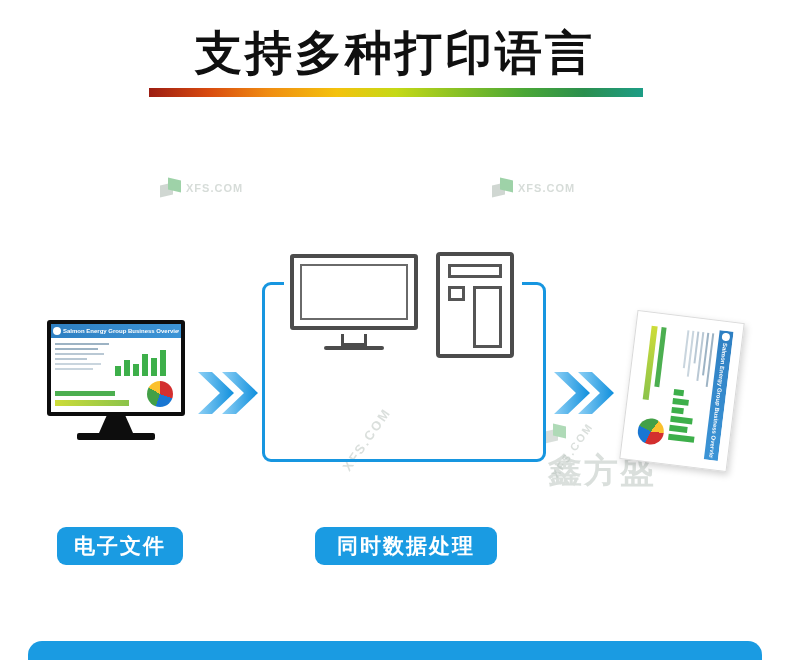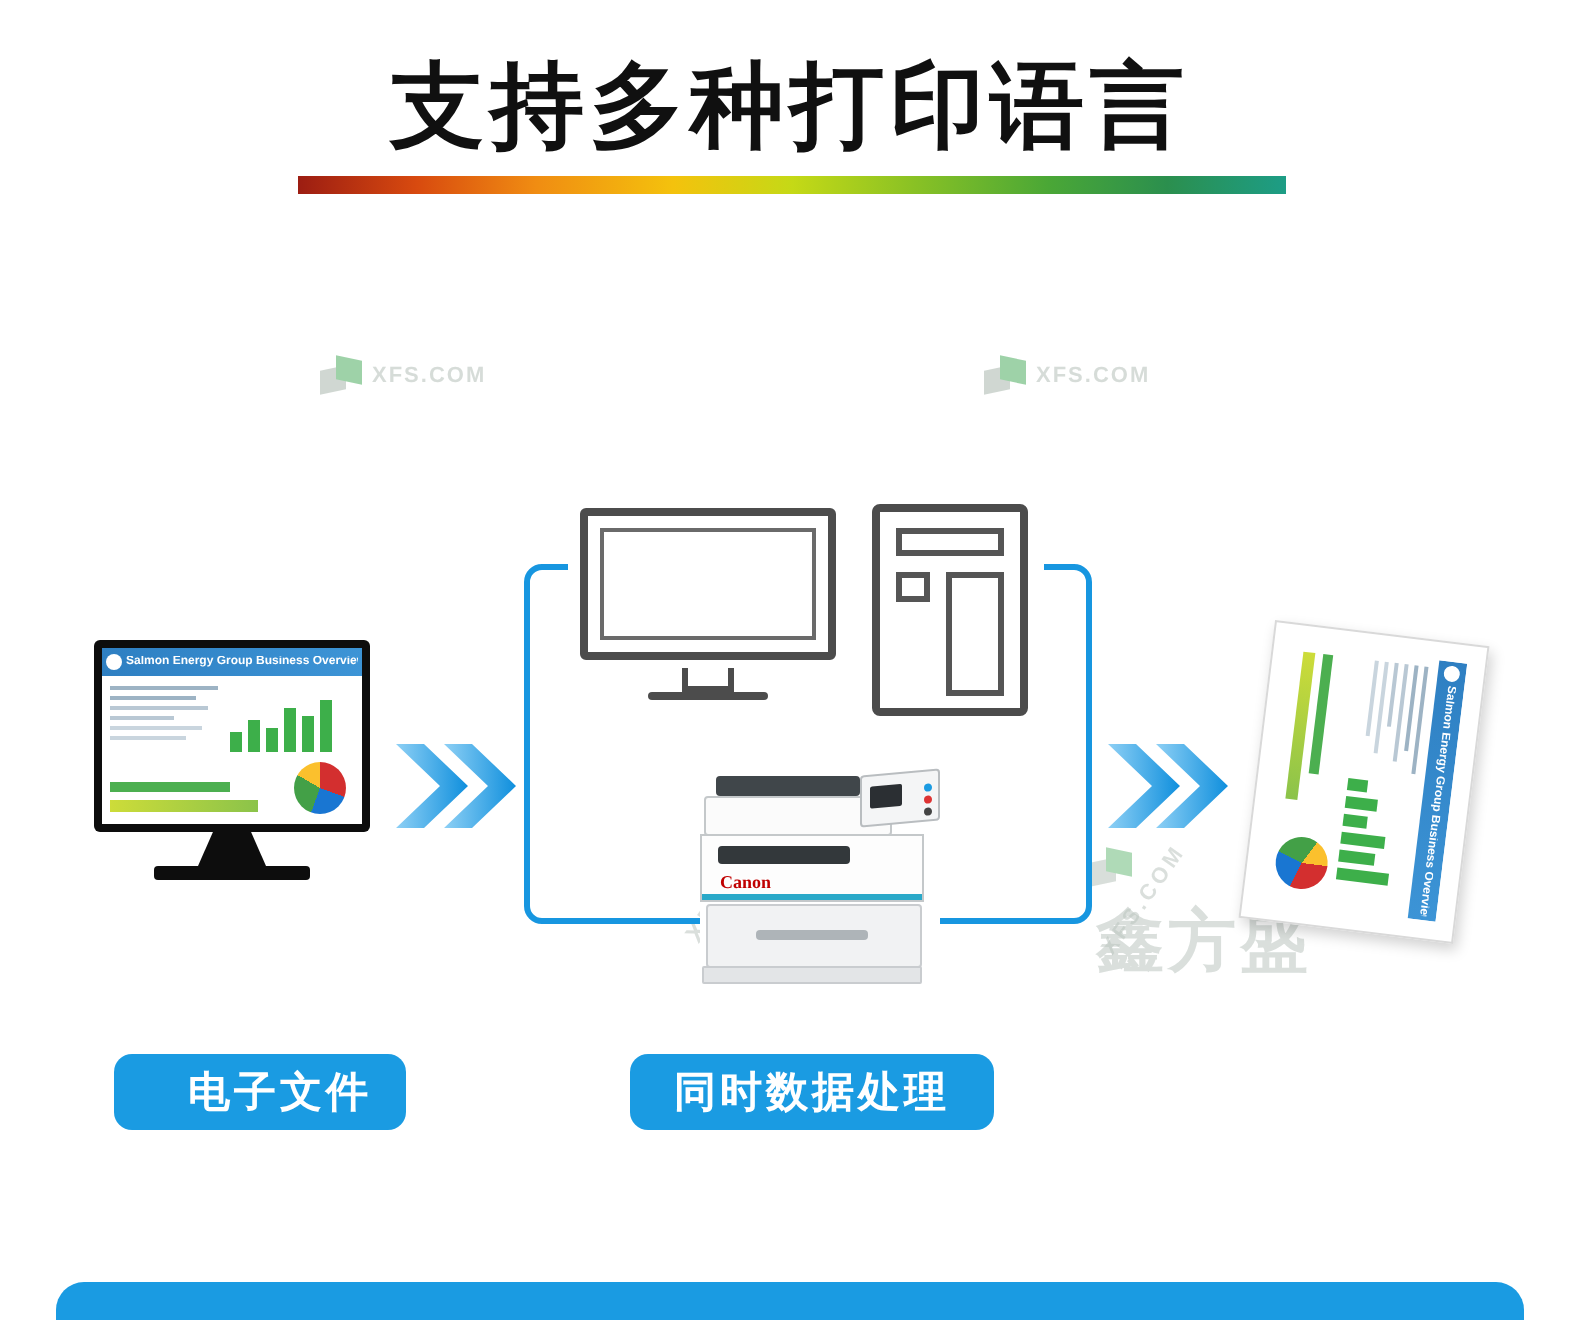--- a/index.html
+++ b/index.html
@@ -85,21 +85,21 @@
   .pr-tray{position:absolute;left:3px;top:68px;width:106px;height:30px;background:#f1f2f3;border:1px solid #c9cccf;border-radius:2px;}
   .pr-handle{position:absolute;left:24px;top:12px;width:56px;height:5px;background:#aeb4b8;border-radius:2px;}
   .pr-base{position:absolute;left:1px;top:99px;width:110px;height:9px;background:#e3e5e7;border:1px solid #c9cccf;box-sizing:border-box;border-radius:1px;}
   
   .out-page{position:absolute;left:628px;top:316px;width:106px;height:148px;background:#fff;
     border:1px solid #d9d9d9;box-shadow:2px 3px 7px rgba(0,0,0,.18);transform:rotate(7deg);z-index:1;}
   .out-page .mini-doc{position:absolute;left:-12px;top:30px;transform:rotate(90deg);}
   
   .tag{position:absolute;height:38px;background:#1a9be2;border-radius:9px;color:#fff;
     display:flex;align-items:center;justify-content:center;font-size:21px;font-weight:700;letter-spacing:2px;}
-  .tag-left{left:57px;top:527px;width:126px;padding-left:20px;}
+  .tag-left{left:57px;top:527px;width:126px;}
   .tag-center{left:315px;top:527px;width:182px;text-align:right;}
   .tag-right{left:618px;top:527px;width:130px;}
   .bottom-bar{position:absolute;left:28px;top:641px;width:734px;height:19px;background:#1a9be2;border-radius:14px 14px 0 0;}
 </style>
 </head>
 <body>
 
 <div class="canvas">
 
   <h1 class="title">支持多种打印语言</h1>
@@ -172,41 +172,20 @@
   </div>
 
   <div class="icon-copier">
     <div class="ic-body">
       <div class="ic-top"></div>
       <div class="ic-sq"></div>
       <div class="ic-panel"></div>
     </div>
   </div>
 
-  <div class="printer">
-    <div class="pr-lid"></div>
-    <div class="pr-scan"></div>
-    <div class="pr-panel">
-      <span class="scr"></span>
-      <span class="dots">
-        <i style="background:#1a9be2"></i>
-          <i style="background:#d33"></i>
-          <i style="background:#444"></i>
-      </span>
-    </div>
-    <div class="pr-mid">
-      <div class="pr-slot"></div>
-      <div class="pr-brand">Canon</div>
-      <div class="pr-accent"></div>
-    </div>
-    <div class="pr-tray">
-      <div class="pr-handle"></div>
-    </div>
-    <div class="pr-base"></div>
-  </div>
 
   <svg class="arrow arrow-right" viewBox="0 0 62 46">
     <defs>
       <linearGradient id="ag2" x1="0" y1="0" x2="1" y2="0">
         <stop offset="0" stop-color="#8ed0f5"></stop>
           <stop offset="1" stop-color="#0f8fdd"></stop>
       </linearGradient>
     </defs>
     <path d="M2 2 H16 L38 23 16 44 H2 L24 23 Z" fill="url(#ag2)"></path>
     <path d="M26 2 H40 L62 23 40 44 H26 L48 23 Z" fill="url(#ag2)"></path>

